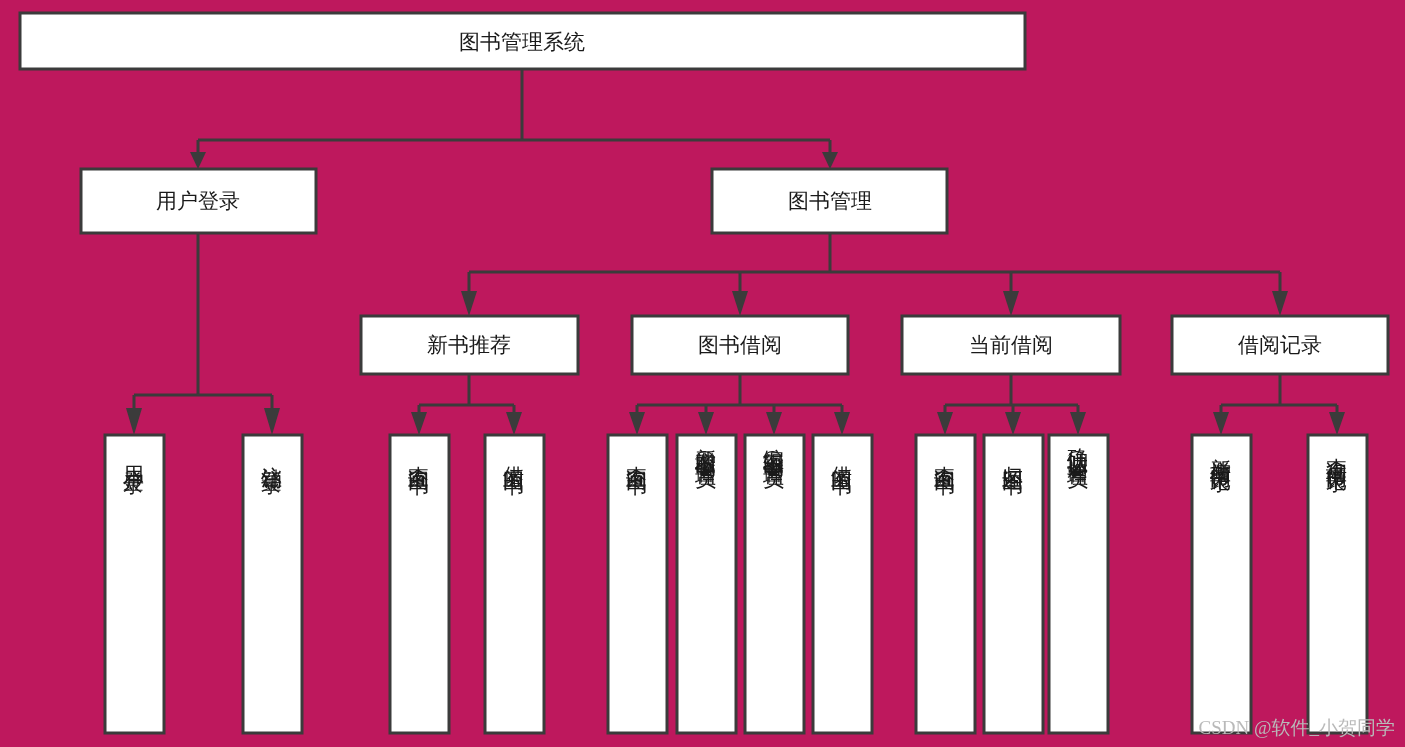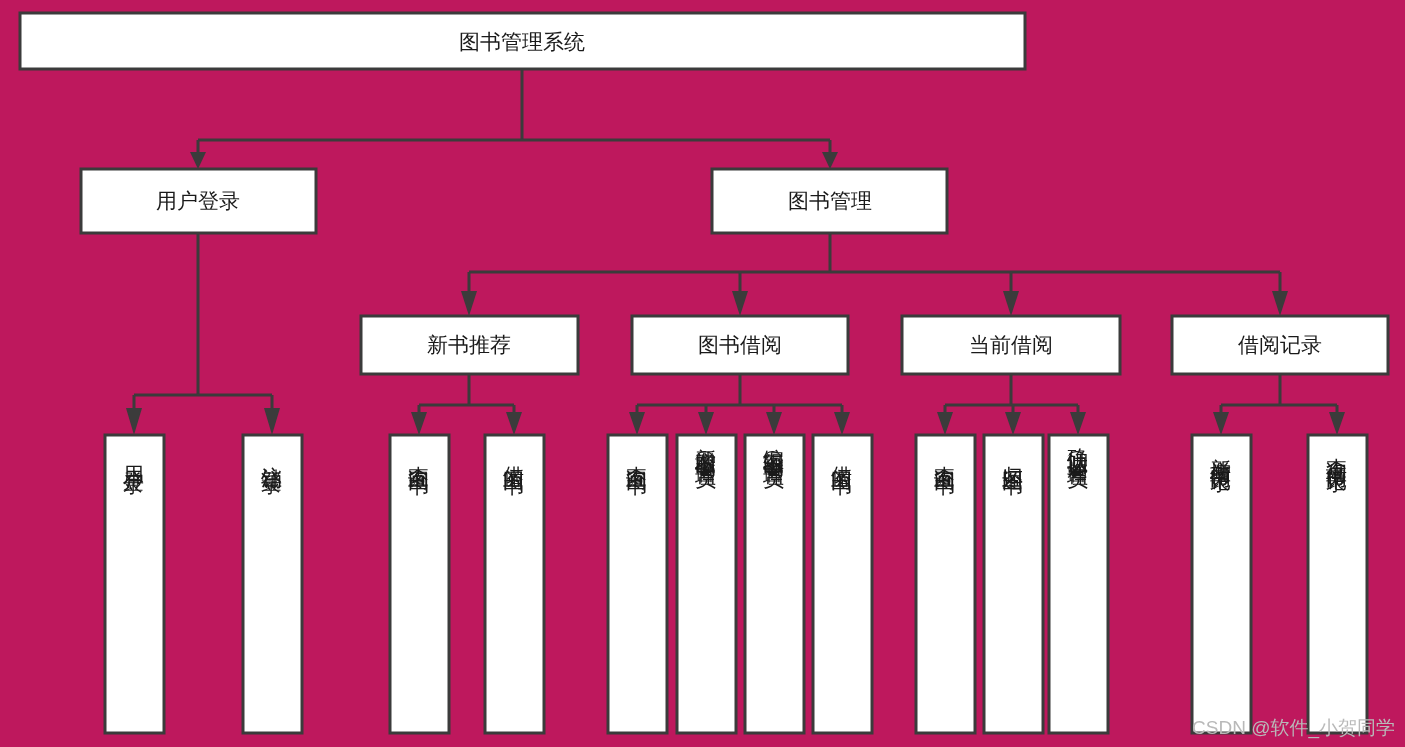--- a/index.html
+++ b/index.html
@@ -53,21 +53,21 @@
     fill: none;
   }
   .arrow-head {
     fill: #3b3b3b;
     stroke: none;
   }
   .watermark {
     position: absolute;
     right: 10px;
     bottom: 6px;
-    font-family: Liberation Sans, sans-serif;
+    font-family: Liberation Serif, serif;
     font-size: 19px;
     color: #b9b9b9;
     white-space: nowrap;
     pointer-events: none;
   }
 </style>
 </head>
 <body>
 
 <div id="diagram-root">

